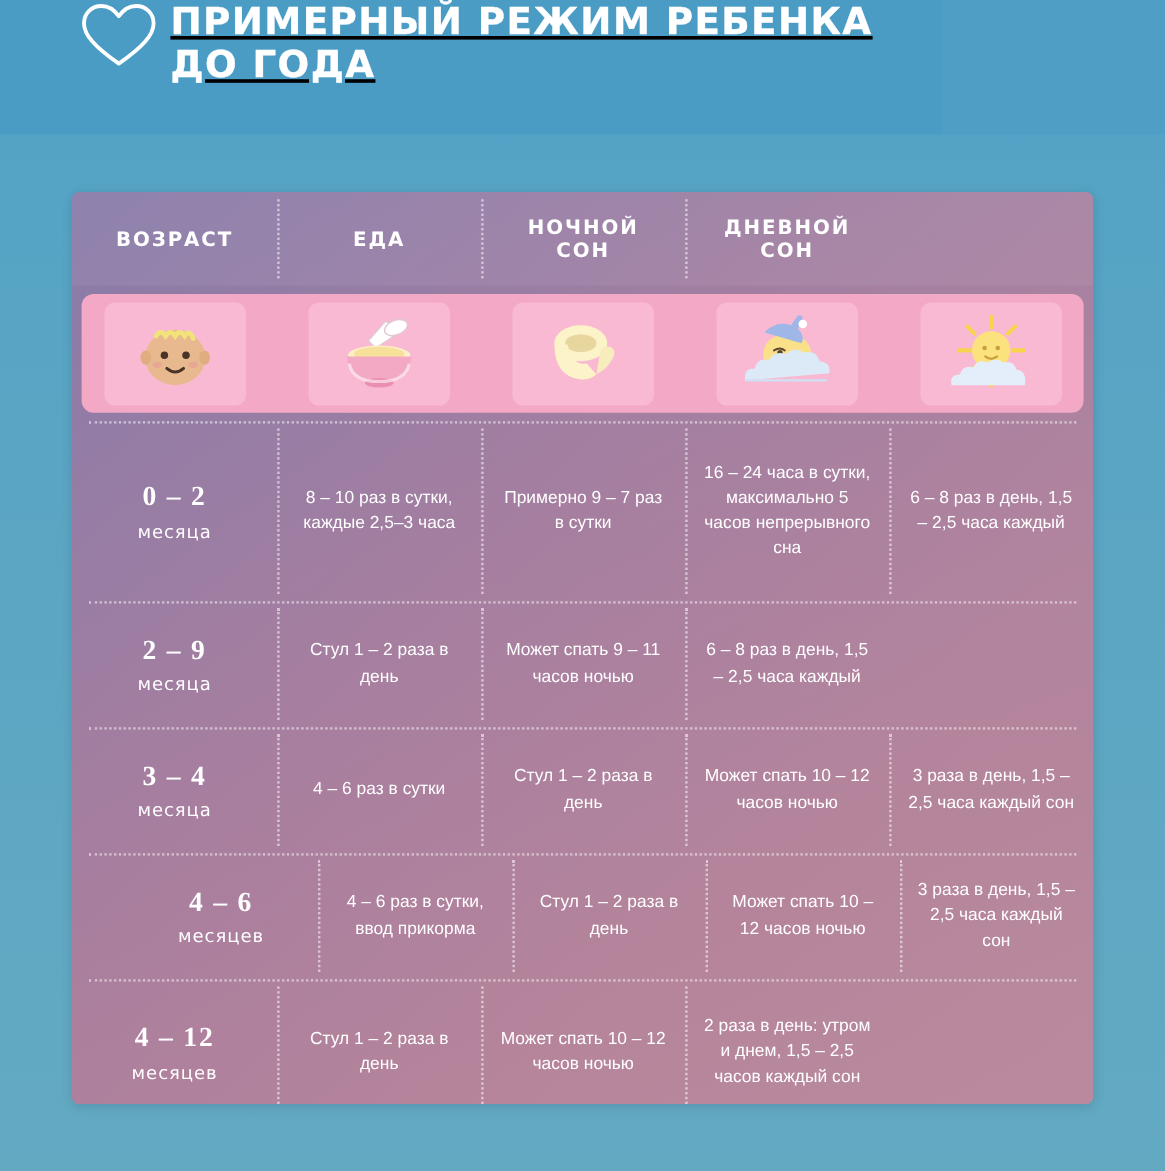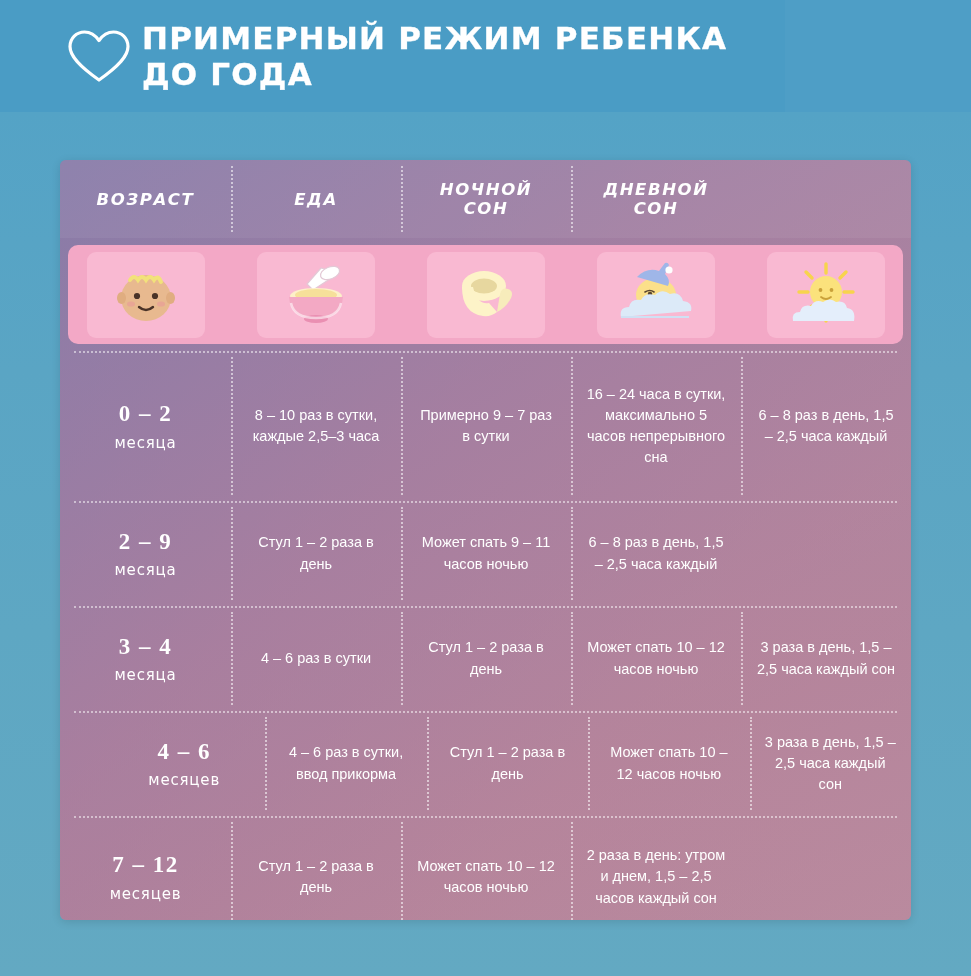--- a/index.html
+++ b/index.html
@@ -21,21 +21,21 @@
     overflow: hidden;
   }
   
   .header {
     position: absolute;
     top: 0; left: 0;
     width: 785px;
     height: 112px;
     background: #4a9cc5;
     display: flex;
-    align-items: center;
+    text-decoration: underline;
   }
   .heart-icon {
     margin-left: 66px;
     width: 66px;
     height: 58px;
     flex: none;
   }
   .header-title {
     margin-left: 10px;
     color: #ffffff;
@@ -107,21 +107,20 @@
   .header-row {
     height: 78px;
     background: rgba(255,255,255,0.06);
   }
   .header-row .cell {
     font-size: 16.5px;
     font-weight: bold;
     letter-spacing: 1.6px;
     text-transform: uppercase;
     font-family: "DejaVu Sans", sans-serif;
-    font-style: italic;
   }
   
   .icon-row {
     height: 113px;
     position: relative;
   }
   .icon-row .cell {
     position: relative;
     z-index: 2;
   }
@@ -339,21 +338,21 @@
           <span class="age-unit">месяцев</span>
         </div>
         <div class="cell c1">4 – 6 раз в сутки, ввод прикорма</div>
         <div class="cell c2">Стул 1 – 2 раза в день</div>
         <div class="cell c3">Может спать 10 – 12 часов ночью</div>
         <div class="cell c4">3 раза в день, 1,5 – 2,5 часа каждый сон</div>
       </div>
 
       <div class="row data-row r4">
         <div class="cell c0 age-cell">
-          <span class="age-num">7 – 12</span>
+          <span class="age-num">4 – 12</span>
           <span class="age-unit">месяцев</span>
         </div>
         <div class="cell c2">Стул 1 – 2 раза в день</div>
         <div class="cell c3">Может спать 10 – 12 часов ночью</div>
         <div class="cell c4">2 раза в день: утром и днем, 1,5 – 2,5 часов каждый сон</div>
       </div>
 
     </div>
   </div>
 

